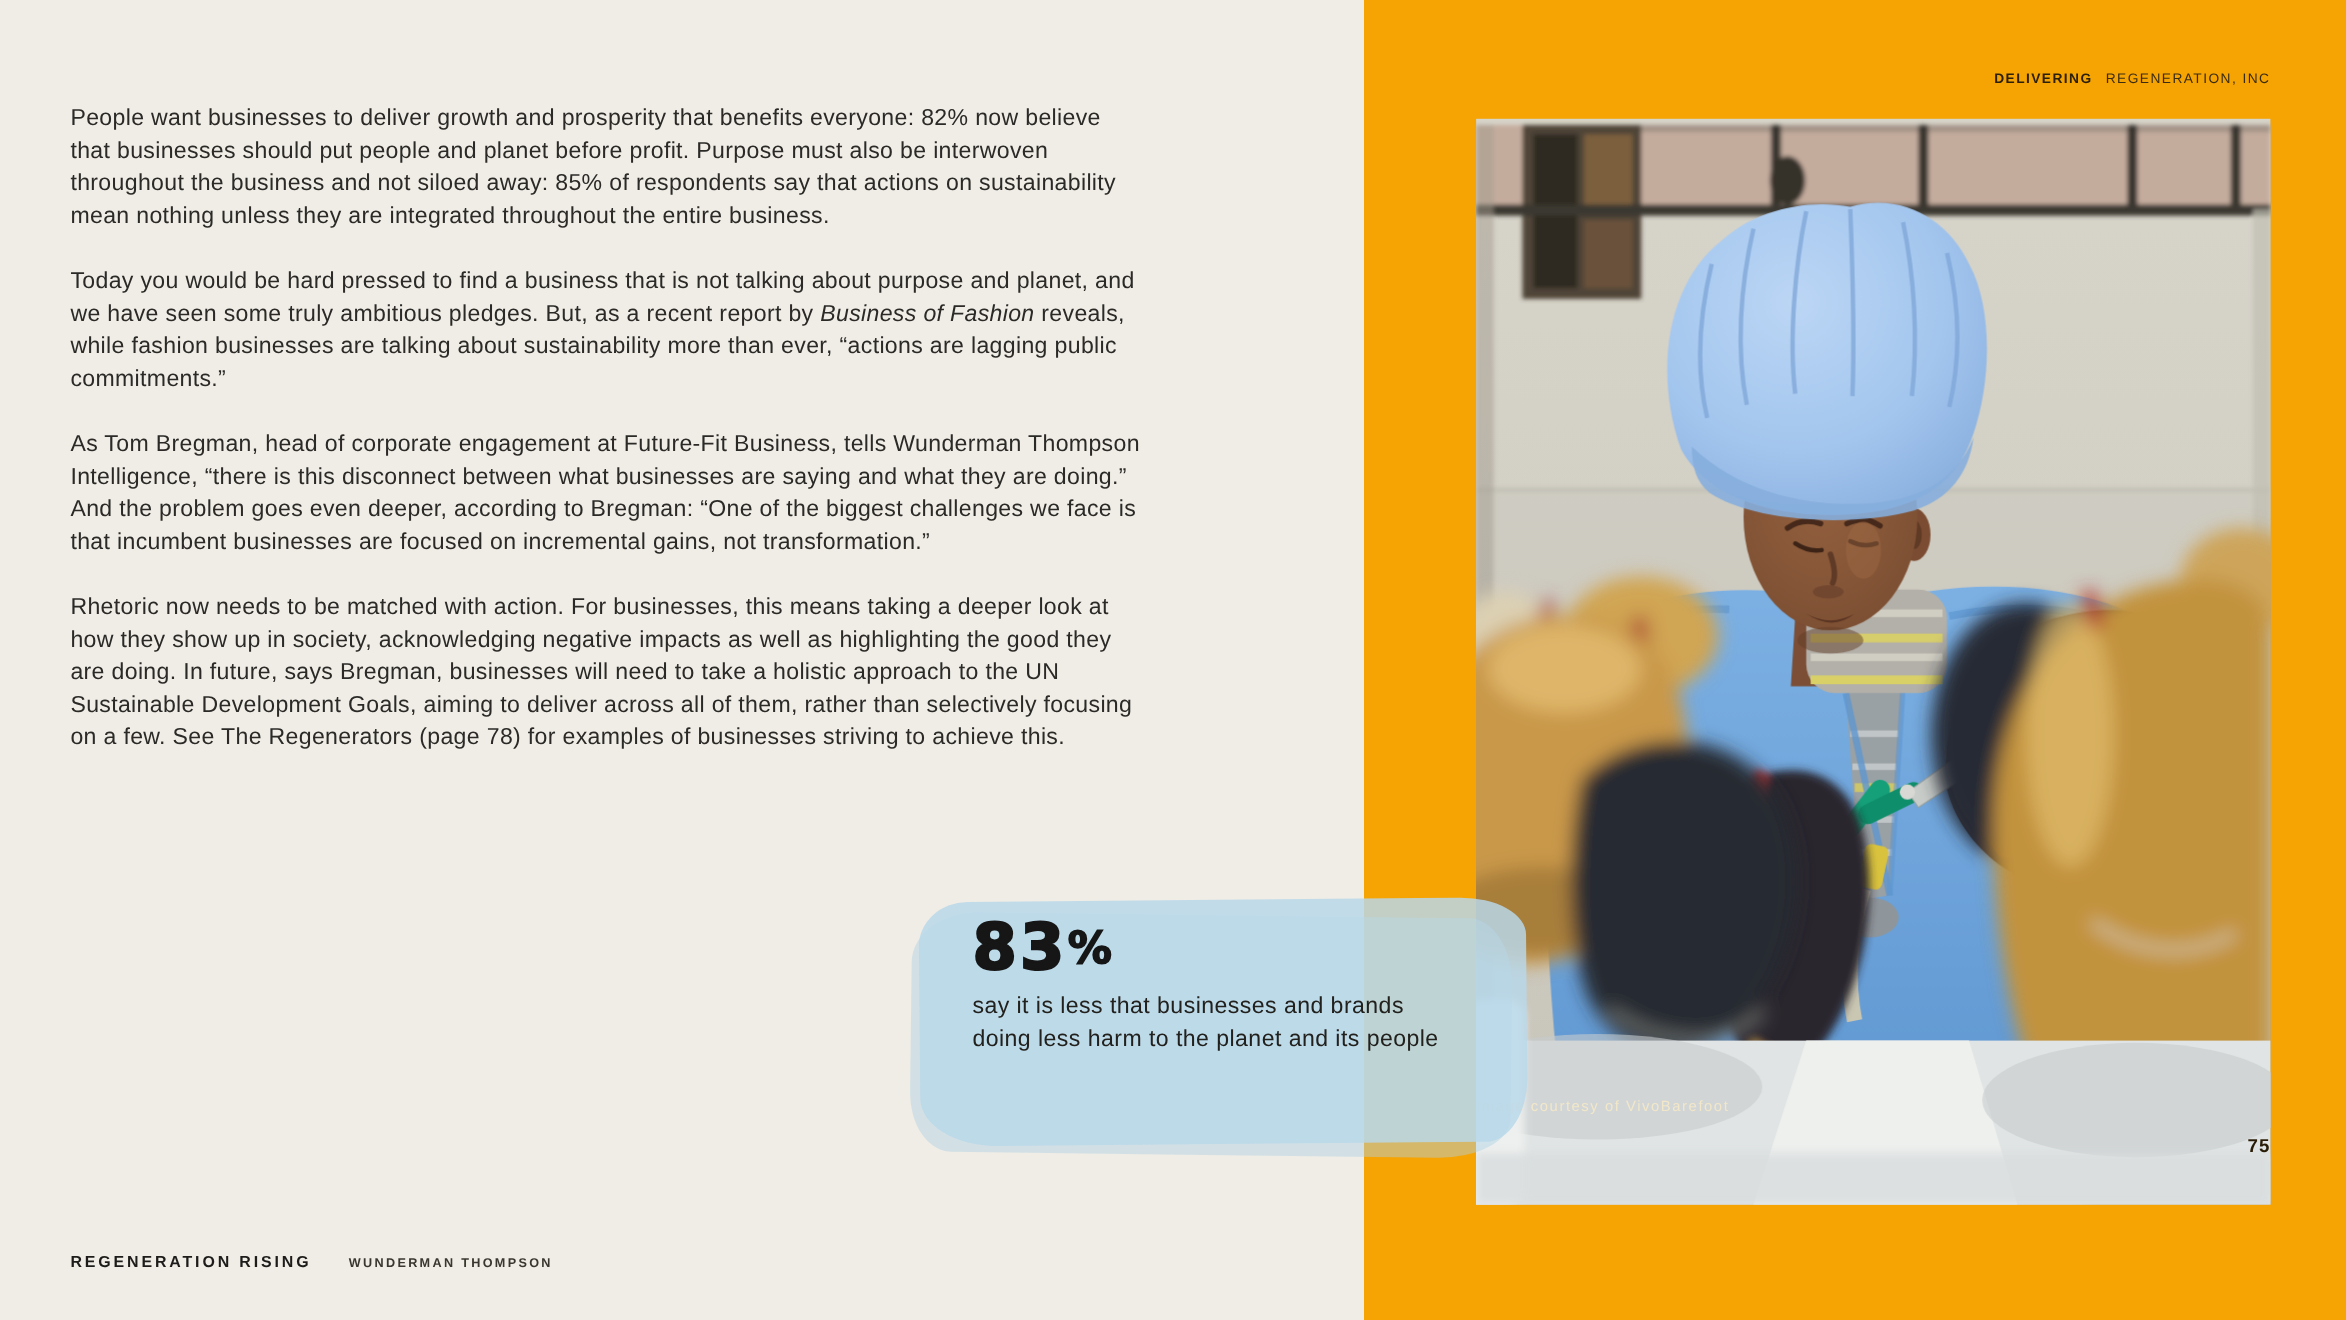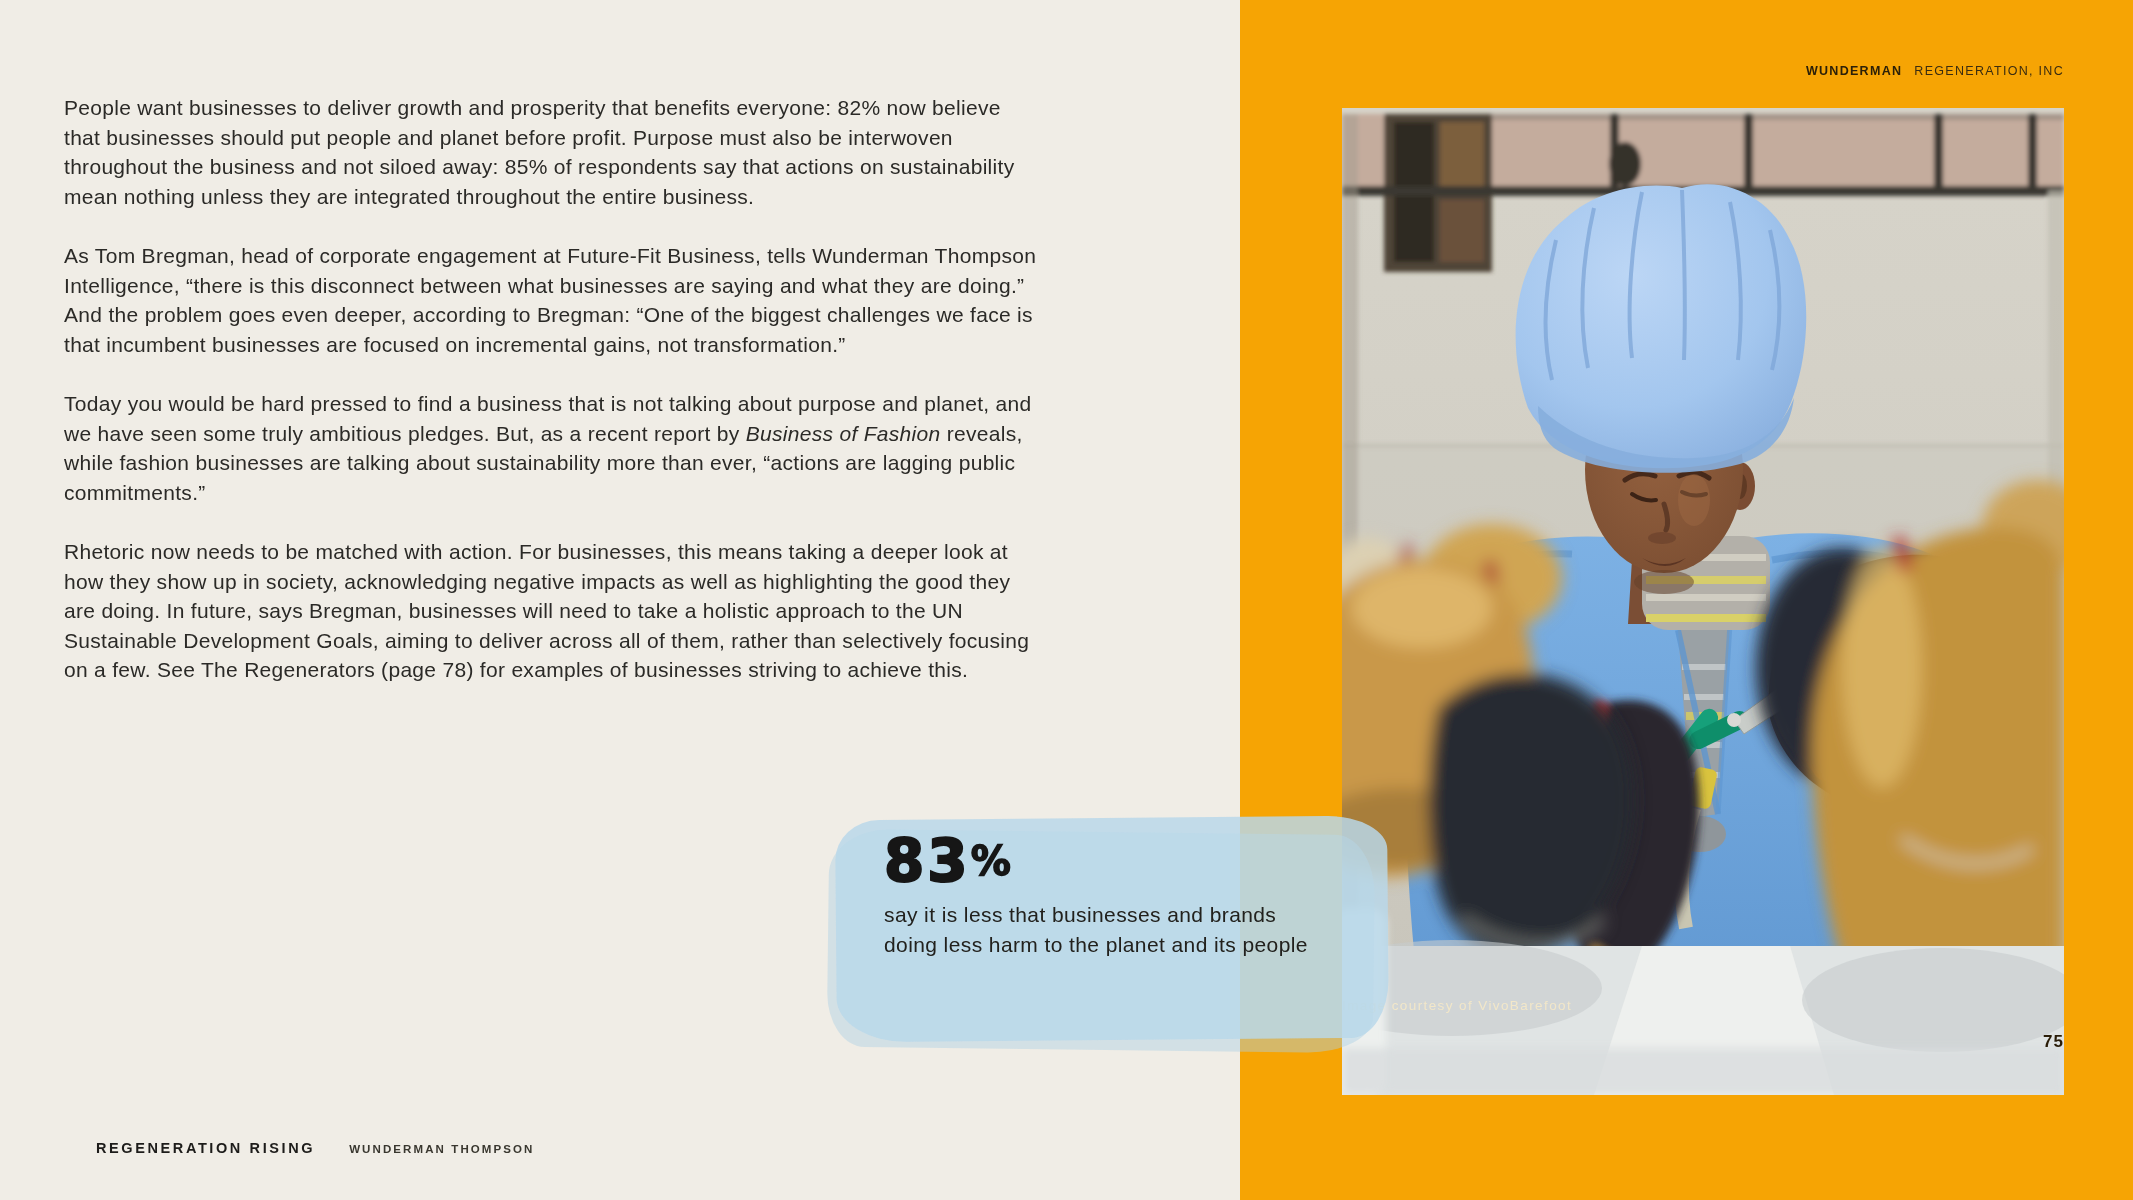--- a/index.html
+++ b/index.html
@@ -33,38 +33,38 @@
      transform:rotate(.7deg);border-radius:60px 40px 66px 38px / 46px 60px 36px 54px;}
   .callout .content{position:relative;padding:14px 16px 0 48px;}
   .callout .stat{color:#161616;line-height:1;}
   .callout .stat .num{font-family:"DejaVu Sans",sans-serif;font-size:58px;font-weight:800;
       letter-spacing:3px;-webkit-text-stroke:2.2px #161616;}
   .callout .stat .pct{font-family:"DejaVu Sans",sans-serif;font-size:40px;font-weight:800;
       -webkit-text-stroke:1.6px #161616;vertical-align:6px;}
   .callout .lines{margin-top:10px;font-size:21px;line-height:29.5px;letter-spacing:.4px;color:#22211d;}
   
   .footer{position:absolute;left:64px;top:1139px;white-space:nowrap;}
-  .footer .report{font-size:14.5px;font-weight:800;letter-spacing:2.6px;color:#1d1c1a;margin-right:34px;margin-left:32px;}
+  .footer .report{font-size:14.5px;font-weight:800;letter-spacing:2.6px;color:#1d1c1a;margin-right:34px;}
   .footer .agency{font-size:11.5px;font-weight:700;letter-spacing:2.1px;color:#39372f;}
 </style>
 </head>
 <body>
 
 <div class="page">
 
   <div class="article">
     <p>People want businesses to deliver growth and prosperity that benefits everyone: 82% now believe that businesses should put people and planet before profit. Purpose must also be interwoven throughout the business and not siloed away: 85% of respondents say that actions on sustainability mean nothing unless they are integrated throughout the entire business.</p>
+    <p><span>Today you would be hard pressed to find a business that is not talking about purpose and planet, and we have seen some truly ambitious pledges. But, as a recent report by </span><em>Business of Fashion</em><span> reveals, while fashion businesses are talking about sustainability more than ever, “actions are lagging public commitments.”</span></p>
     <p>As Tom Bregman, head of corporate engagement at Future-Fit Business, tells Wunderman Thompson Intelligence, “there is this disconnect between what businesses are saying and what they are doing.” And the problem goes even deeper, according to Bregman: “One of the biggest challenges we face is that incumbent businesses are focused on incremental gains, not transformation.”</p>
-    <p><span>Today you would be hard pressed to find a business that is not talking about purpose and planet, and we have seen some truly ambitious pledges. But, as a recent report by </span><em>Business of Fashion</em><span> reveals, while fashion businesses are talking about sustainability more than ever, “actions are lagging public commitments.”</span></p>
     <p>Rhetoric now needs to be matched with action. For businesses, this means taking a deeper look at how they show up in society, acknowledging negative impacts as well as highlighting the good they are doing. In future, says Bregman, businesses will need to take a holistic approach to the UN Sustainable Development Goals, aiming to deliver across all of them, rather than selectively focusing on a few. See The Regenerators (page 78) for examples of businesses striving to achieve this.</p>
   </div>
 
   <div class="right-panel">
     <div class="corner-label">
-      <span class="sec">WUNDERMAN</span><span>REGENERATION, INC</span>
+      <span class="sec">DELIVERING</span><span>REGENERATION, INC</span>
     </div>
 
     <div class="photo">
       <svg viewBox="0 0 722 987" preserveAspectRatio="none">
         <defs>
           <linearGradient id="wallg" x1="0" y1="0" x2="0" y2="1">
             <stop offset="0" stop-color="#d7d4ca"></stop>
               <stop offset=".45" stop-color="#d2cfc5"></stop>
               <stop offset="1" stop-color="#c6c3b9"></stop>
           </linearGradient>

